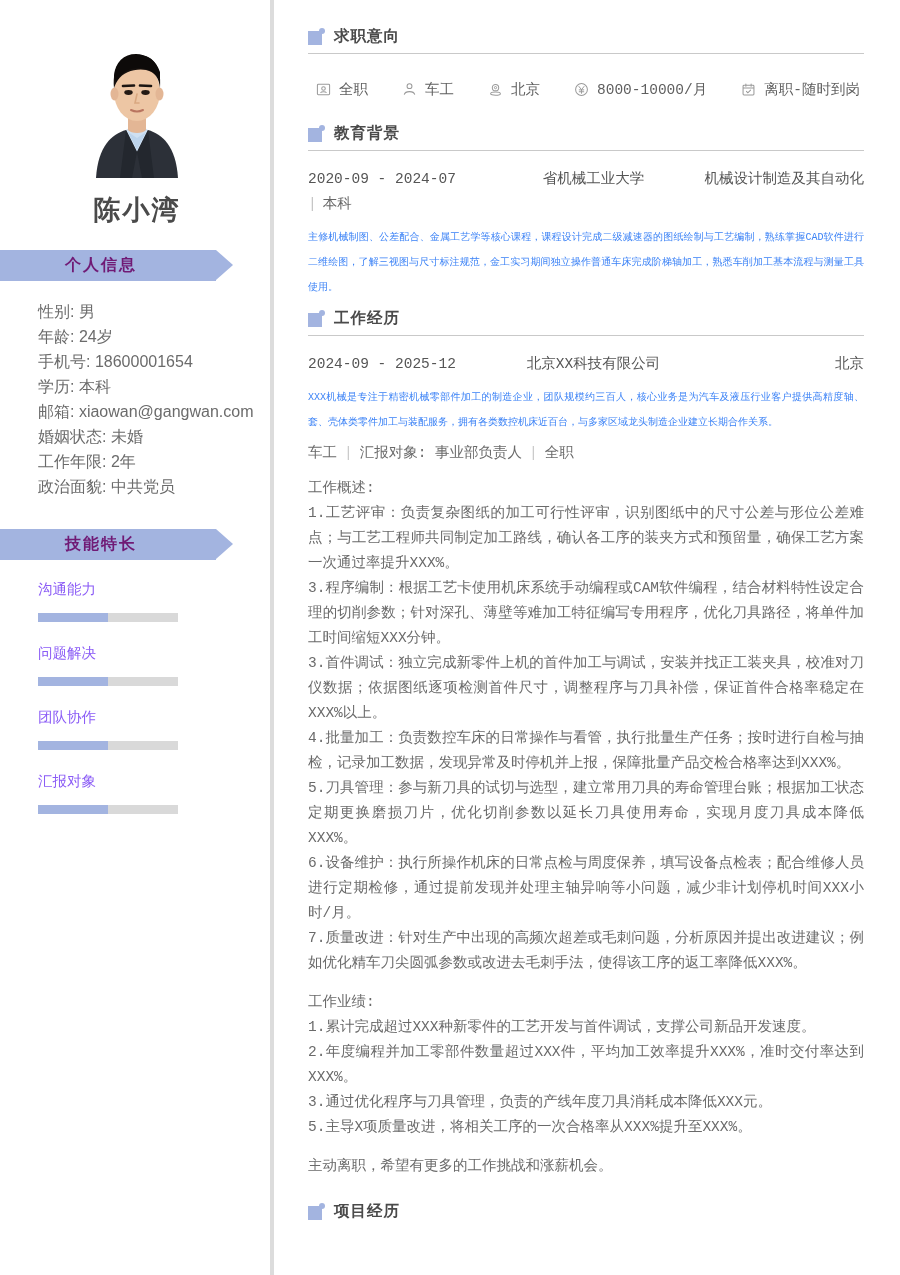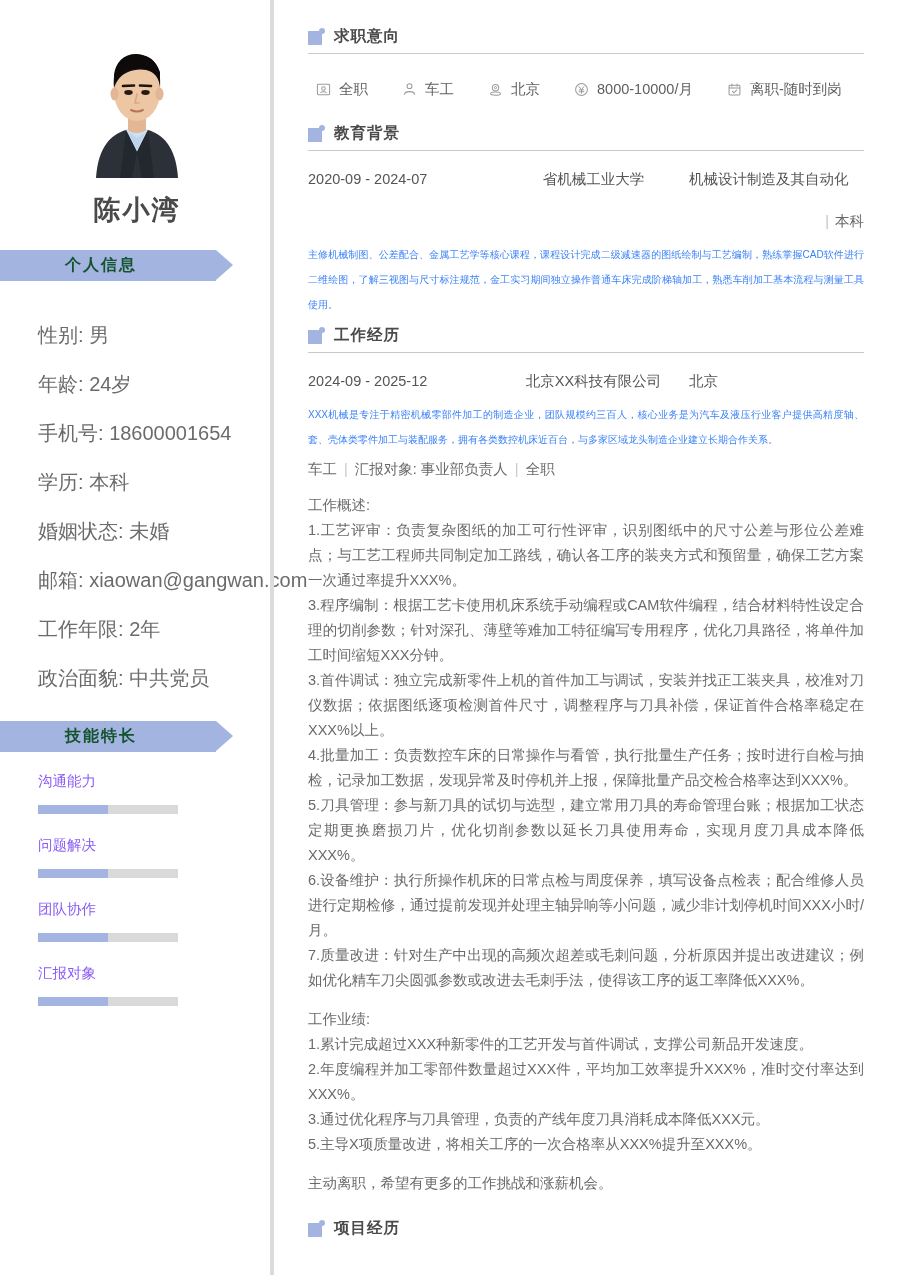--- a/index.html
+++ b/index.html
@@ -51,59 +51,59 @@
     padding-right: 14px;
   }
   .ribbon::after {
     content:""; position:absolute; left: 100%; top: 0;
     width: 0; height: 0;
     border-top: 15.5px solid transparent;
     border-bottom: 15.5px solid transparent;
     border-left: 17px solid #a3b4e0;
   }
   .ribbon-label {
-    color: #14532d; font-size: 16px; font-weight: bold; letter-spacing: 2px;
+    color: #701a75; font-size: 16px; font-weight: bold; letter-spacing: 2px;
     position: relative; z-index: 2;
   }
   .ribbon.skills { margin-top: 30px; }
 
   .info-list { padding: 2px 0 0 38px; }
-  .info-list li { list-style: none; font-size: 20px; line-height: 25px; color: #6b6b6b; white-space: nowrap; margin-top: 24px; }
+  .info-list li { list-style: none; font-size: 16px; line-height: 25px; color: #6b6b6b; white-space: nowrap; }
   .info-key { color: #6b6b6b; }
   .info-val { color: #6b6b6b; }
 
   .skills-wrap { padding: 4px 0 0 38px; }
   .skill { margin-bottom: 22px; }
   .skill-name { font-size: 14.5px; color: #8b5cf6; margin-bottom: 14px; }
   .bar-track { width: 140px; height: 9px; background: #d9d9d9; }
   .bar-fill { height: 100%; background: #a3b4e0; }
 
   
-  .main { flex: 1; padding: 26px 36px 0 34px; position: relative; }
+  .main { flex: 1; padding: 26px 36px 0 34px; position: relative; font-family: Liberation Mono, monospace; }
 
   .sec { margin-bottom: 4px; }
   .sec-head { display: flex; align-items: center; gap: 9px; padding-bottom: 6px; }
   .sec-icon { position: relative; width: 17px; height: 17px; flex: 0 0 17px; }
   .sec-icon .sq { position:absolute; left:0; top:3px; width:14px; height:14px; background:#a3b4e0; }
   .sec-icon .dot { position:absolute; right:0; top:0; width:6px; height:6px; border-radius:50%; background:#a3b4e0; }
   .sec-title { font-size: 15.5px; font-weight: bold; color: #4a4a4a; letter-spacing: 1px; }
   .sec-rule { border-bottom: 1px solid #c9c9c9; margin-bottom: 16px; }
 
   
   .intent-row { display:flex; align-items:center; gap: 34px; padding: 10px 0 20px 8px; font-size: 14.5px; color:#5f5f5f; }
   .intent-item { display:flex; align-items:center; gap: 8px; white-space: nowrap; }
   .intent-item svg { display:block; }
 
   
   .entry { margin-bottom: 8px; }
   .entry-top { display:flex; align-items:flex-start; font-size: 14.5px; color:#555; line-height: 24px; }
   .e-date { width: 190px; flex: 0 0 190px; }
   .e-mid { flex: 1; text-align:center; }
-  .e-right { width: 175px; flex: 0 0 175px; }
-  .e-sub { text-align:right; font-size: 14.5px; color:#666; line-height: 24px; margin-top: 18px; }
+  .e-right { width: 175px; flex: 0 0 175px; text-align: right; }
+  .e-sub { text-align:left; font-size: 14.5px; color:#666; line-height: 24px; margin-top: 1px; }
   .e-sub .divider { color:#c3c3c3; margin-right: 6px; }
 
   .para { font-size: 10px; line-height: 25px; color: #3b82f6; margin-top: 9px; text-align: justify; }
   .meta-line { font-size: 14.5px; color:#6a6a6a; margin-top: 8px; }
   .meta-line .sep { color:#c8c8c8; padding: 0 7px; }
 
   .block { font-size: 14.5px; line-height: 25px; color:#6a6a6a; margin-top: 14px; white-space: pre-wrap; text-align: justify; }
   .block.tight { margin-top: 0; }
   .gap { height: 14px; }
 </style>
@@ -154,22 +154,22 @@
 
     <div class="ribbon">
       <span class="ribbon-label">个人信息</span>
     </div>
 
     <ul class="info-list">
       <li><span class="info-key">性别:</span> <span class="info-val">男</span></li>
       <li><span class="info-key">年龄:</span> <span class="info-val">24岁</span></li>
       <li><span class="info-key">手机号:</span> <span class="info-val">18600001654</span></li>
       <li><span class="info-key">学历:</span> <span class="info-val">本科</span></li>
+      <li><span class="info-key">邮箱:</span> <span class="info-val">xiaowan@gangwan.com</span></li>
       <li><span class="info-key">婚姻状态:</span> <span class="info-val">未婚</span></li>
-      <li><span class="info-key">邮箱:</span> <span class="info-val">xiaowan@gangwan.com</span></li>
       <li><span class="info-key">工作年限:</span> <span class="info-val">2年</span></li>
       <li><span class="info-key">政治面貌:</span> <span class="info-val">中共党员</span></li>
     </ul>
 
     <div class="ribbon skills">
       <span class="ribbon-label">技能特长</span>
     </div>
 
     <div class="skills-wrap">
       <div class="skill">

